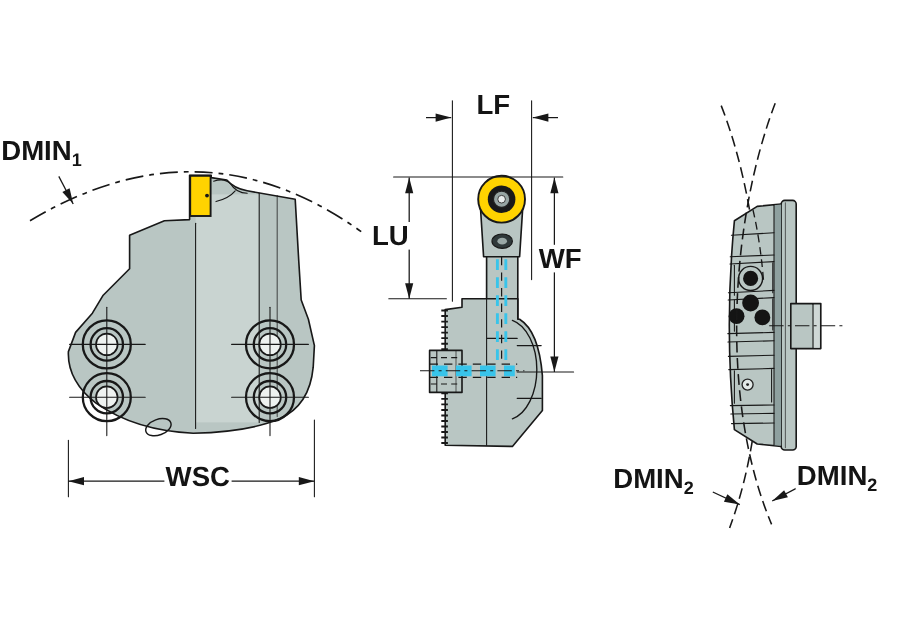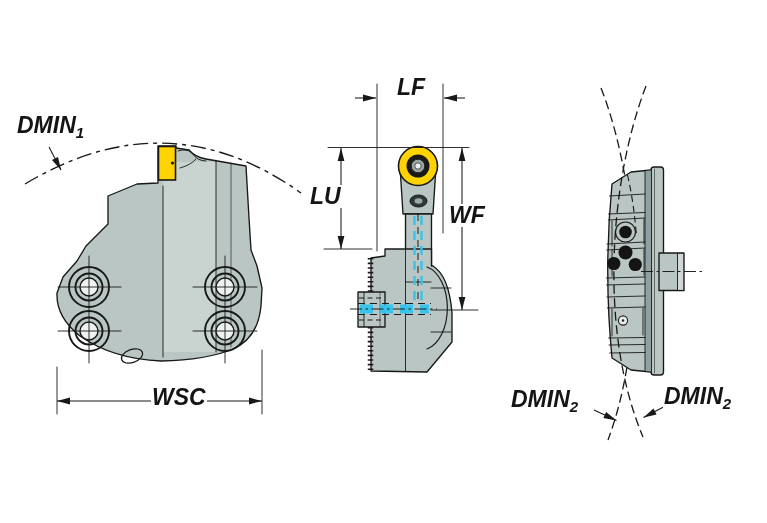--- a/index.html
+++ b/index.html
@@ -1,20 +1,20 @@
 <!DOCTYPE html>
 <html style="--body: #b9c6c3; --body-dark: #8ea09f; --body-light: #dde5e2; --insert-yellow: #ffd300; --coolant-cyan: #38c4ea; --line: #181818;"><head>
 <meta charset="utf-8">
 <style>
   html,body{margin:0;padding:0;background:#fff;}
   #stage{position:relative;width:767px;height:523px;background:#fff;overflow:hidden;
          font-family:"Liberation Sans","DejaVu Sans",sans-serif;}
   svg{position:absolute;left:0;top:0;}
   .lbl{position:absolute;font-weight:700;font-size:23px;line-height:1;color:#141414;
-       background:#fff;padding:0 1px;white-space:nowrap;font-style:italic;}
+       background:#fff;padding:0 1px;white-space:nowrap;}
   .lbl .sub{font-size:15px;position:relative;top:5px;}
   
   .body{fill:var(--body);stroke:var(--line);stroke-width:1.35;stroke-linejoin:round;}
   .outl{fill:none;stroke:var(--line);stroke-width:1.35;stroke-linejoin:round;stroke-linecap:round;}
   .thin{fill:none;stroke:var(--line);stroke-width:0.9;stroke-linecap:round;}
   .dim{fill:none;stroke:var(--line);stroke-width:1.05;}
   .arcD{fill:none;stroke:var(--line);stroke-width:1.4;stroke-dasharray:15 5 4 5;}
   .dashA{fill:none;stroke:var(--line);stroke-width:1.3;stroke-dasharray:9 4.5;}
   .hid{fill:none;stroke:var(--line);stroke-width:1;stroke-dasharray:5 3.5;}
   .cl{fill:none;stroke:var(--line);stroke-width:0.95;stroke-dasharray:12 3.5 2.5 3.5;}
@@ -188,21 +188,21 @@
     <path class="dashA" d="M 646 86 C 610 180 598 330 643 437"></path>
     <path d="M 627.5 175 Q 634 203 636.5 237" style="fill:none;stroke:var(--line);stroke-width:1.1;stroke-dasharray:6.5 4"></path>
   </g>
 
   <g>
     <line class="dim" x1="594" y1="410" x2="616.5" y2="420.5" marker-end="url(#mE)"></line>
     <line class="dim" x1="663.5" y1="407" x2="643.5" y2="417.5" marker-end="url(#mE)"></line>
   </g>
 </svg>
 
-<span class="lbl" style="left:16px;top:114px;"><span>DMIN</span><span class="sub">1</span></span>
+<span class="lbl" style="left:0;top:114px;"><span>DMIN</span><span class="sub">1</span></span>
 <span class="lbl" style="left:396px;top:76px;"><span>LF</span></span>
 <span class="lbl" style="left:309px;top:185px;"><span>LU</span></span>
 <span class="lbl" style="left:448px;top:204px;"><span>WF</span></span>
-<span class="lbl" style="left:137px;top:386px;margin-left:14px;"><span>WSC</span></span>
+<span class="lbl" style="left:137px;top:386px;"><span>WSC</span></span>
 <span class="lbl" style="left:510px;top:388px;"><span>DMIN</span><span class="sub">2</span></span>
 <span class="lbl" style="left:663px;top:385px;"><span>DMIN</span><span class="sub">2</span></span>
 
 </div>
 
 </body></html>

